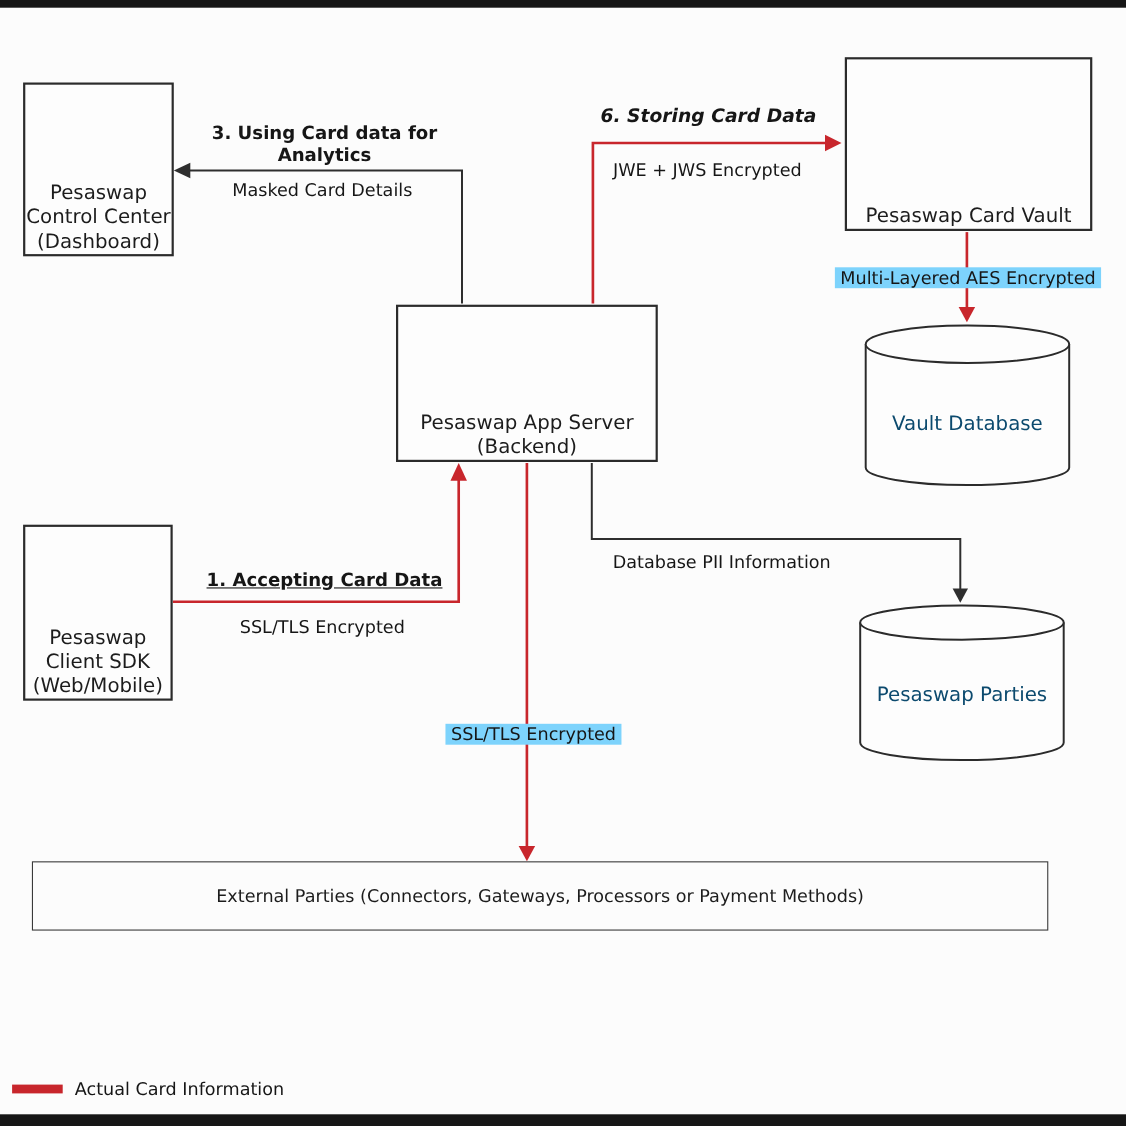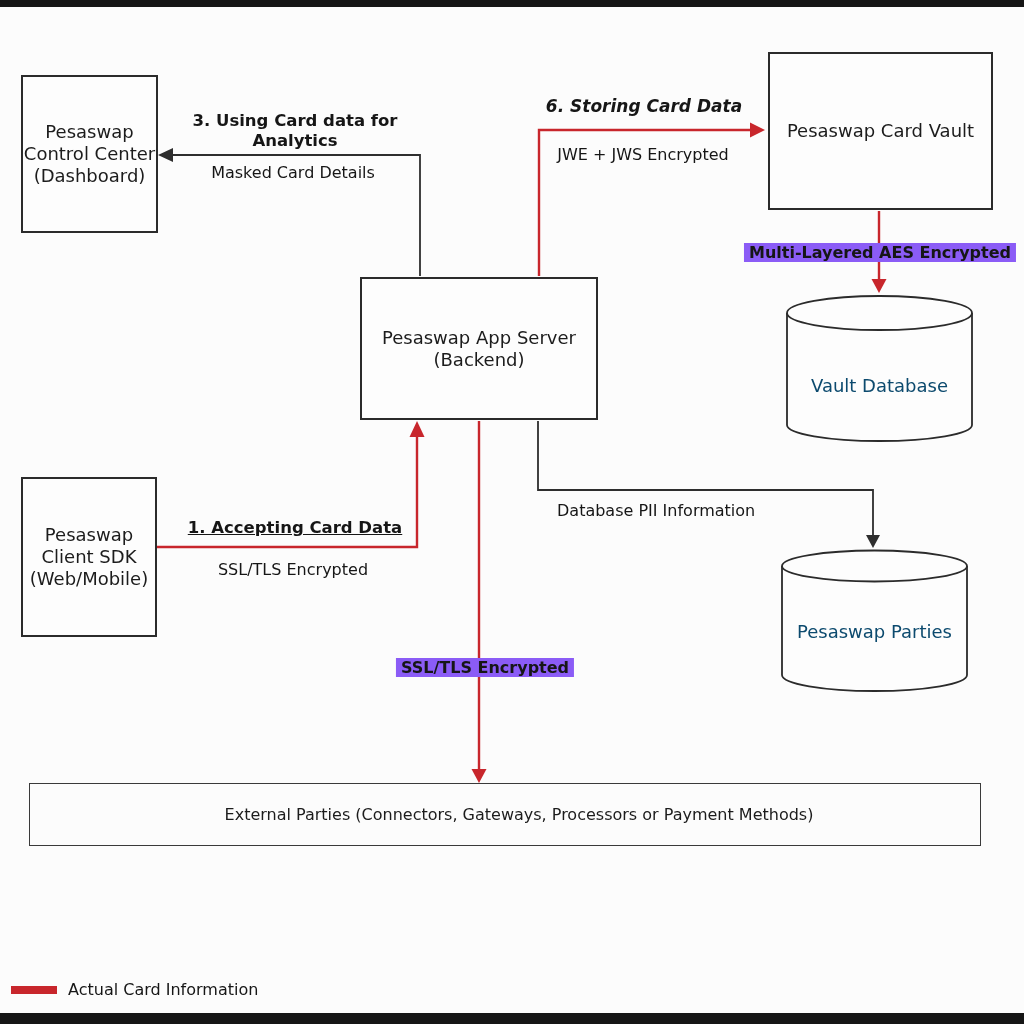--- a/index.html
+++ b/index.html
@@ -5,39 +5,39 @@
   html,body{margin:0;padding:0;background:#e9e9e9;}
   .stage{
     position:relative;width:1024px;height:1024px;margin:0 auto;
     background:#fcfcfc;overflow:hidden;
     font-family:"DejaVu Sans","Liberation Sans",sans-serif;
     color:#1c1c1c;
   }
   .edge-bar{position:absolute;left:0;width:1024px;background:#161616;}
   .node{
     position:absolute;background:#fdfdfd;border:2px solid #2b2b2b;
-    display:flex;flex-direction:column;align-items:center;justify-content:center;
+    display:flex;flex-direction:column;align-items:center;justify-content:flex-end;
     text-align:center;font-size:18px;line-height:1.22;
   }
   .node .ln{display:block;}
   .wide-node{
     position:absolute;background:#fcfcfc;border:1.6px solid #3a3a3a;
     display:flex;align-items:center;justify-content:center;
     text-align:center;font-size:16px;
   }
   .cyl{position:absolute;}
   .cyl-label{
     position:absolute;width:100%;text-align:center;font-size:18px;color:#0c4a6e;
   }
   svg.overlay{position:absolute;left:0;top:0;pointer-events:none;}
   .lbl{position:absolute;white-space:nowrap;font-size:16px;color:#161616;}
   .lbl.center{transform:translateX(-50%);}
   .lbl.bold{font-weight:bold;font-size:16.5px;}
   .lbl.bi{font-weight:bold;font-style:italic;font-size:17px;}
-  .lbl.bgwhite{background:#8b5cf6;padding:0 5px;font-weight:bold;}
+  .lbl.bgwhite{background:#7dd3fc;padding:0 5px;}
   .lbl.wrap{white-space:normal;text-align:center;line-height:20px;}
   .legend-swatch{position:absolute;}
 </style>
 </head>
 <body>
 
 <div class="stage">
 
   <div class="edge-bar" style="top:0;height:7px;"></div>
   <div class="edge-bar" style="top:1013px;height:11px;"></div>
@@ -93,21 +93,21 @@
   </div>
 
   <div class="cyl" style="left:780px;top:549px;width:189px;height:146px;">
     <svg width="189" height="146" viewBox="0 0 189 146">
       <path d="M2,17 V126 A92.5,16 0 0 0 187,126 V17" fill="#fdfdfd" stroke="#2b2b2b" stroke-width="1.8"></path>
       <ellipse cx="94.5" cy="17" rx="92.5" ry="15.5" fill="#fdfdfd" stroke="#2b2b2b" stroke-width="1.8"></ellipse>
     </svg>
     <div class="cyl-label" style="top:72px;">Pesaswap Parties</div>
   </div>
 
-  <div class="wide-node" style="left:29px;top:783px;width:922px;height:61px;padding-left:28px;">
+  <div class="wide-node" style="left:29px;top:783px;width:922px;height:61px;">
     <span>External Parties (Connectors, Gateways, Processors or Payment Methods)</span>
   </div>
 
   <div class="lbl center bold wrap" style="left:295px;top:111px;width:216px;">3. Using Card data for Analytics</div>
   <div class="lbl center" style="left:293px;top:163px;">Masked Card Details</div>
 
   <div class="lbl center bi" style="left:644px;top:96px;">6. Storing Card Data</div>
   <div class="lbl center" style="left:643px;top:145px;">JWE + JWS Encrypted</div>
 
   <div class="lbl center bgwhite" style="left:880px;top:243px;">Multi-Layered AES Encrypted</div>

